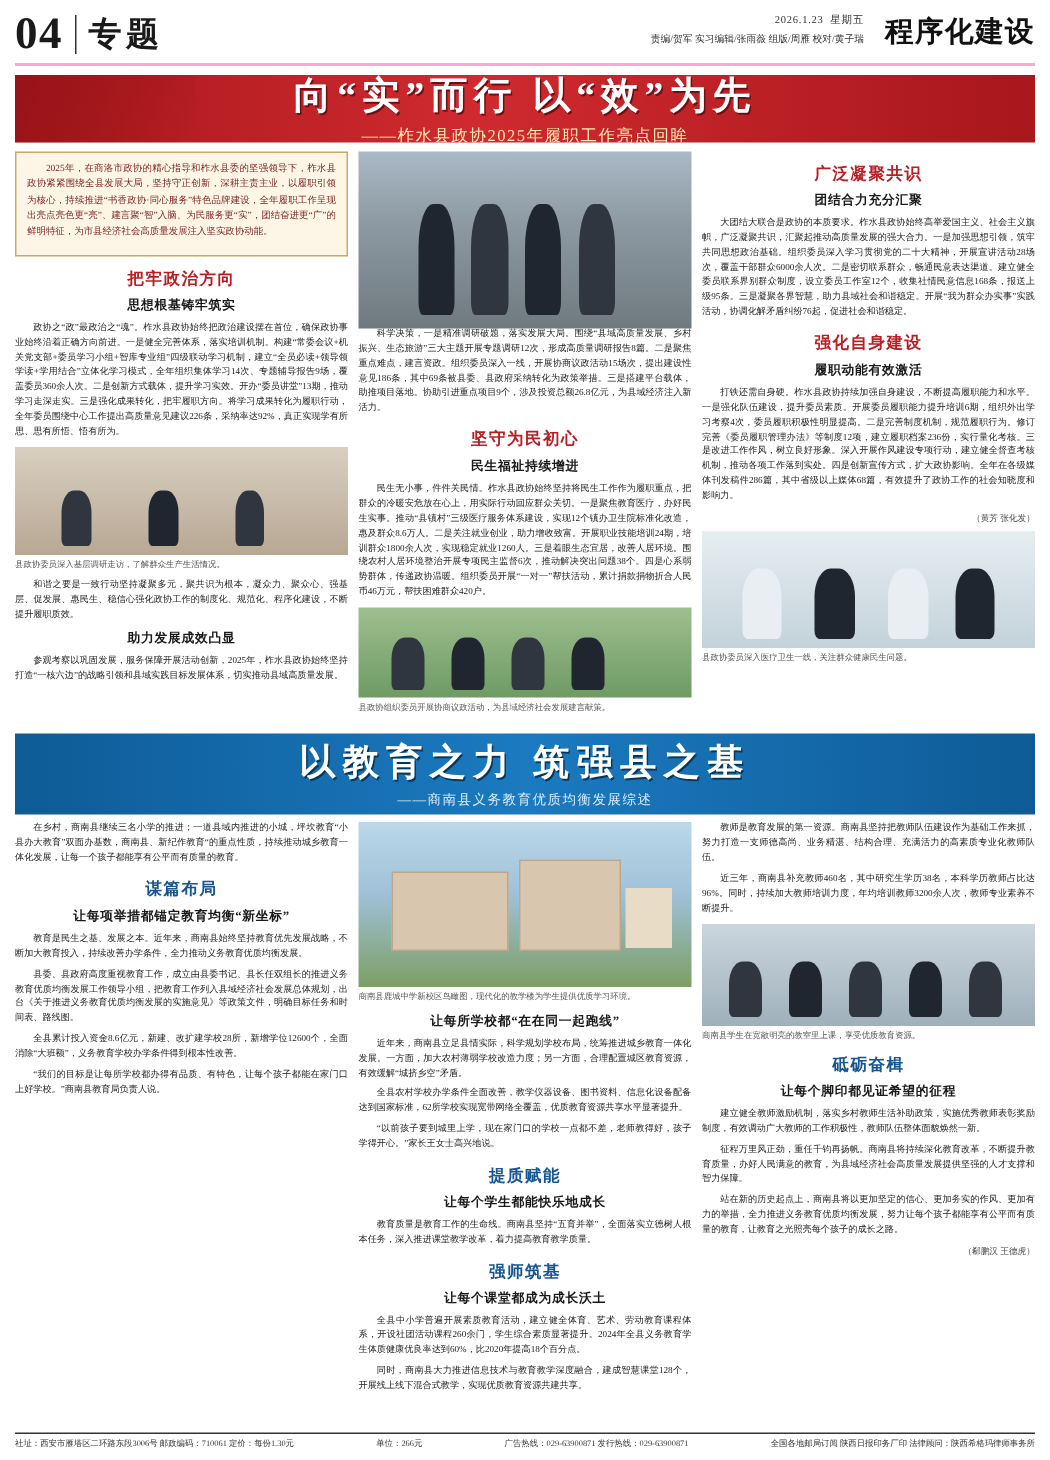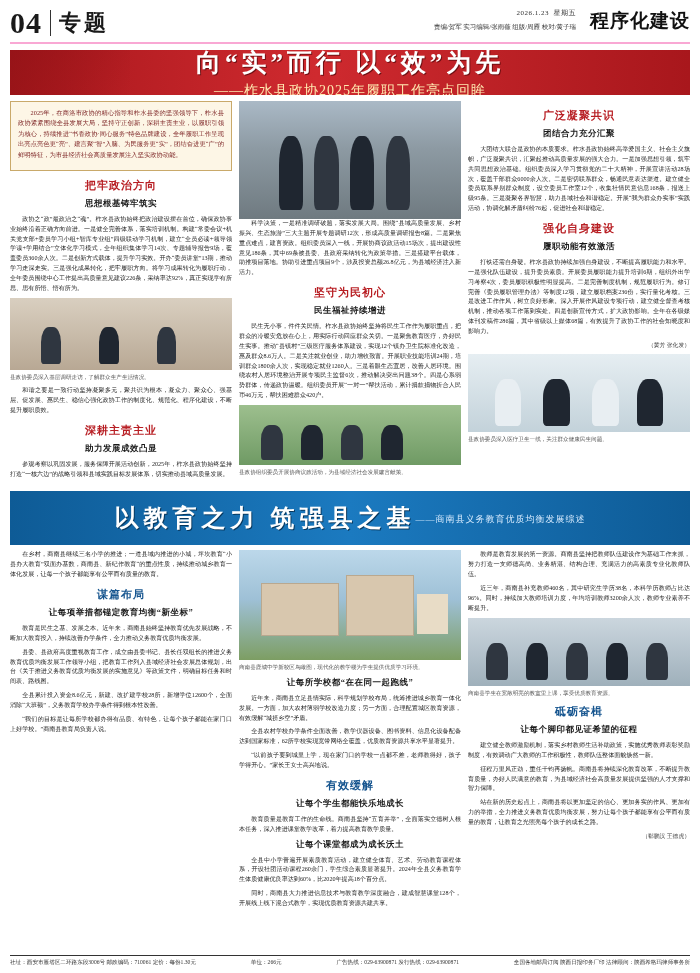--- a/index.html
+++ b/index.html
@@ -24,21 +24,21 @@
 
   
   .banner{position:relative;margin-top:6px;height:45px;background:#b81f24;
     background:linear-gradient(90deg,#a8171c 0%,#cf2a2f 45%,#a8171c 100%);
     display:flex;flex-direction:column;align-items:center;justify-content:center;
     overflow:hidden;}
   .banner:before{content:"";position:absolute;left:0;top:0;width:120px;height:100%;
     background:linear-gradient(120deg,#8f1216,transparent);opacity:.7;}
   .banner-title{color:#fff;font-size:25px;font-weight:bold;letter-spacing:4px;
     text-shadow:1px 1px 0 #6d0f12;z-index:2;}
-  .banner-sub{color:#ffe9b0;font-size:14px;letter-spacing:1px;margin-top:3px;z-index:2;}
+  .banner-sub{color:#ffe9b0;font-size:11px;letter-spacing:1px;margin-top:3px;z-index:2;}
 
   
   .cols{display:flex;gap:7px;margin-top:6px;}
   .col{flex:1;}
 
   p{margin:0 0 4px 0;font-size:6.1px;line-height:1.62;text-align:justify;text-indent:2em;color:#222;}
   .cap{font-size:5.6px;line-height:1.5;color:#555;text-indent:0;margin:3px 0 5px 0;}
   .sig{font-size:5.8px;text-align:right;color:#444;margin:2px 0 4px 0;}
 
   h3.sub{font-size:11px;font-weight:bold;text-align:center;margin:7px 0 5px 0;letter-spacing:1px;color:#111;}
@@ -59,21 +59,21 @@
   .ph-class{background:linear-gradient(180deg,#cbd6de 0%,#9fb0bb 100%);}
   .figs{position:absolute;bottom:8%;left:0;width:100%;height:52%;}
   .fig{position:absolute;bottom:0;width:9%;height:100%;background:#2f3640;border-radius:40% 40% 12% 12%;}
   .fig.l{background:#1f2630;}
   .bld{position:absolute;background:#d8c7ae;border:1px solid #b9a88f;}
   .bld2{position:absolute;background:#e8dcc6;}
 
   
   .banner2{position:relative;margin-top:8px;height:54px;
     background:linear-gradient(90deg,#0e5b96 0%,#1b7ac0 50%,#0e5b96 100%);
-    display:flex;flex-direction:row;align-items:center;justify-content:center;overflow:hidden;}
+    display:flex;flex-direction:column;align-items:center;justify-content:center;overflow:hidden;}
   .banner2-title{color:#fff;font-size:24px;font-weight:bold;letter-spacing:5px;text-shadow:1px 1px 0 #08375c;}
   .banner2-sub{color:#d8ecff;font-size:9px;letter-spacing:1px;margin-top:3px;}
 
   
   .footer{position:absolute;left:10px;right:10px;bottom:6px;border-top:1px solid #333;padding-top:3px;
     font-size:5.6px;color:#333;display:flex;justify-content:space-between;gap:6px;}
 </style>
 </head>
 <body>
 
@@ -113,21 +113,20 @@
       <p>政协之“政”最政治之“魂”。柞水县政协始终把政治建设摆在首位，确保政协事业始终沿着正确方向前进。一是健全完善体系，落实培训机制。构建“常委会议+机关党支部+委员学习小组+智库专业组”四级联动学习机制，建立“全员必读+领导领学读+学用结合”立体化学习模式，全年组织集体学习14次、专题辅导报告9场，覆盖委员360余人次。二是创新方式载体，提升学习实效。开办“委员讲堂”13期，推动学习走深走实。三是强化成果转化，把牢履职方向。将学习成果转化为履职行动，全年委员围绕中心工作提出高质量意见建议226条，采纳率达92%，真正实现学有所思、思有所悟、悟有所为。</p>
       <div class="photo ph-room" style="height:72px;margin:4px 0 0 0;">
         <div class="figs">
           <div class="fig" style="left:14%;"></div>
           <div class="fig l" style="left:40%;"></div>
           <div class="fig" style="left:66%;"></div>
         </div>
       </div>
       <div class="cap">县政协委员深入基层调研走访，了解群众生产生活情况。</div>
       <p>和谐之要是一致行动坚持凝聚多元，聚共识为根本，凝众力、聚众心、强基层、促发展、惠民生、稳信心强化政协工作的制度化、规范化、程序化建设，不断提升履职质效。</p>
-      <h3 class="sub red">深耕主责主业</h3>
       <div class="sub2">助力发展成效凸显</div>
       <p>参观考察以巩固发展，服务保障开展活动创新，2025年，柞水县政协始终坚持打造“一核六边”的战略引领和县域实践目标发展体系，切实推动县域高质量发展。</p>
     </div>
 
     <div class="col">
       <div class="photo ph-street" style="height:118px;">
         <div class="figs" style="height:62%;">
           <div class="fig l" style="left:18%;width:11%;"></div>
           <div class="fig" style="left:34%;width:11%;"></div>
           <div class="fig l" style="left:50%;width:11%;"></div>
@@ -190,23 +189,24 @@
       <div class="photo ph-school" style="height:110px;">
         <div class="bld" style="left:10%;top:30%;width:34%;height:46%;"></div>
         <div class="bld" style="left:48%;top:22%;width:30%;height:54%;"></div>
         <div class="bld2" style="left:80%;top:40%;width:14%;height:36%;"></div>
       </div>
       <div class="cap">商南县鹿城中学新校区鸟瞰图，现代化的教学楼为学生提供优质学习环境。</div>
       <div class="sub2">让每所学校都“在在同一起跑线”</div>
       <p>近年来，商南县立足县情实际，科学规划学校布局，统筹推进城乡教育一体化发展。一方面，加大农村薄弱学校改造力度；另一方面，合理配置城区教育资源，有效缓解“城挤乡空”矛盾。</p>
       <p>全县农村学校办学条件全面改善，教学仪器设备、图书资料、信息化设备配备达到国家标准，62所学校实现宽带网络全覆盖，优质教育资源共享水平显著提升。</p>
       <p>“以前孩子要到城里上学，现在家门口的学校一点都不差，老师教得好，孩子学得开心。”家长王女士高兴地说。</p>
-      <h3 class="sub blue">有效缓解</h3>
+      <h3 class="sub blue">提质赋能</h3>
       <div class="sub2">让每个学生都能快乐地成长</div>
       <p>教育质量是教育工作的生命线。商南县坚持“五育并举”，全面落实立德树人根本任务，深入推进课堂教学改革，着力提高教育教学质量。</p>
+      <h3 class="sub blue">强师筑基</h3>
       <div class="sub2">让每个课堂都成为成长沃土</div>
       <p>全县中小学普遍开展素质教育活动，建立健全体育、艺术、劳动教育课程体系，开设社团活动课程260余门，学生综合素质显著提升。2024年全县义务教育学生体质健康优良率达到60%，比2020年提高18个百分点。</p>
       <p>同时，商南县大力推进信息技术与教育教学深度融合，建成智慧课堂128个，开展线上线下混合式教学，实现优质教育资源共建共享。</p>
     </div>
 
     <div class="col">
       <p>教师是教育发展的第一资源。商南县坚持把教师队伍建设作为基础工作来抓，努力打造一支师德高尚、业务精湛、结构合理、充满活力的高素质专业化教师队伍。</p>
       <p>近三年，商南县补充教师460名，其中研究生学历38名，本科学历教师占比达96%。同时，持续加大教师培训力度，年均培训教师3200余人次，教师专业素养不断提升。</p>
       <div class="photo ph-class" style="height:68px;margin:3px 0 0 0;">
         <div class="figs" style="height:55%;">

